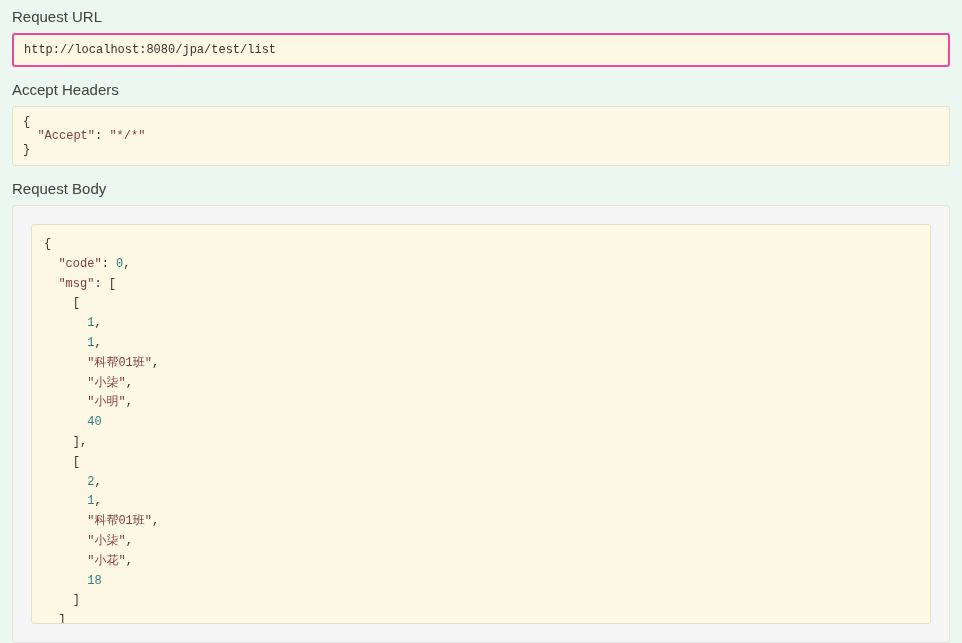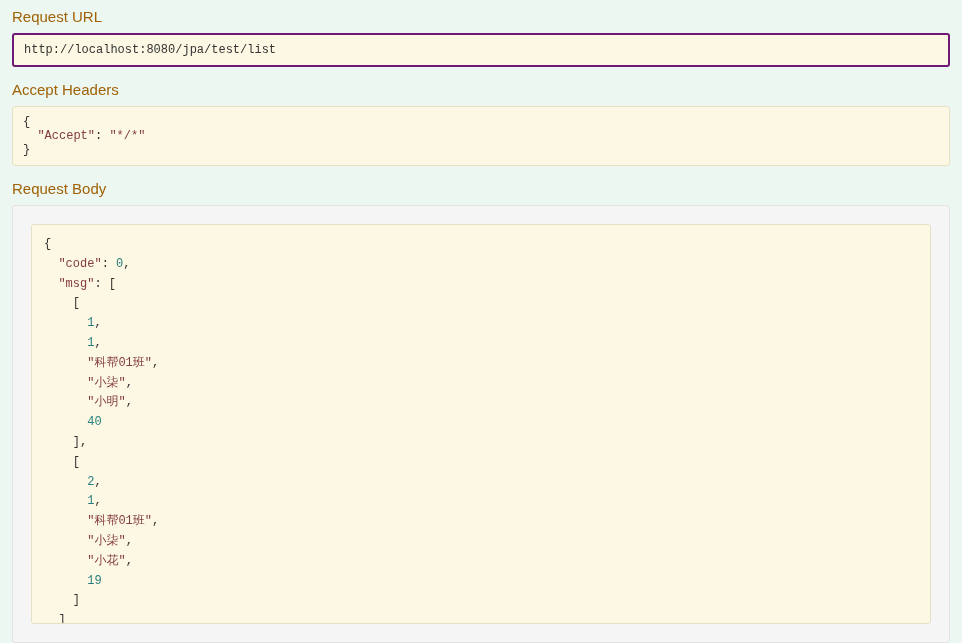--- a/index.html
+++ b/index.html
@@ -8,39 +8,39 @@
     padding: 0;
   }
   body {
     background-color: #ebf7f0;
     font-family: Arial, "Microsoft YaHei", sans-serif;
     font-size: 14px;
     padding: 8px 12px;
     width: 962px;
   }
   .section-title {
-    color: #a16207;
+    color: #404040;
     font-size: 15px;
     font-weight: normal;
     margin-bottom: 8px;
     padding-left: 0;
   }
   .code-block {
     background-color: #fcf8e3;
     border: 1px solid #e6e0c4;
     border-radius: 3px;
     padding: 8px 10px;
     font-family: Consolas, "Courier New", monospace;
     font-size: 12px;
     color: #333;
     margin-bottom: 14px;
     position: relative;
   }
   .highlighted {
-    border: 2px solid #701a75;
+    border: 2px solid #ec4899;
   }
   .response-wrapper {
     background-color: #f5f5f5;
     border: 1px solid #e3e3e3;
     border-radius: 3px;
     padding: 18px;
     position: relative;
   }
   .response-block {
     background-color: #fcf8e3;
@@ -106,18 +106,18 @@
       <span class="json-string">"小柒"</span>,
       <span class="json-string">"小明"</span>,
       <span class="json-number">40</span>
     ],
     [
       <span class="json-number">2</span>,
       <span class="json-number">1</span>,
       <span class="json-string">"科帮01班"</span>,
       <span class="json-string">"小柒"</span>,
       <span class="json-string">"小花"</span>,
-      <span class="json-number">19</span>
+      <span class="json-number">18</span>
     ]
   ]
 </pre>
   </div>
 </div>
 
 </body></html>

